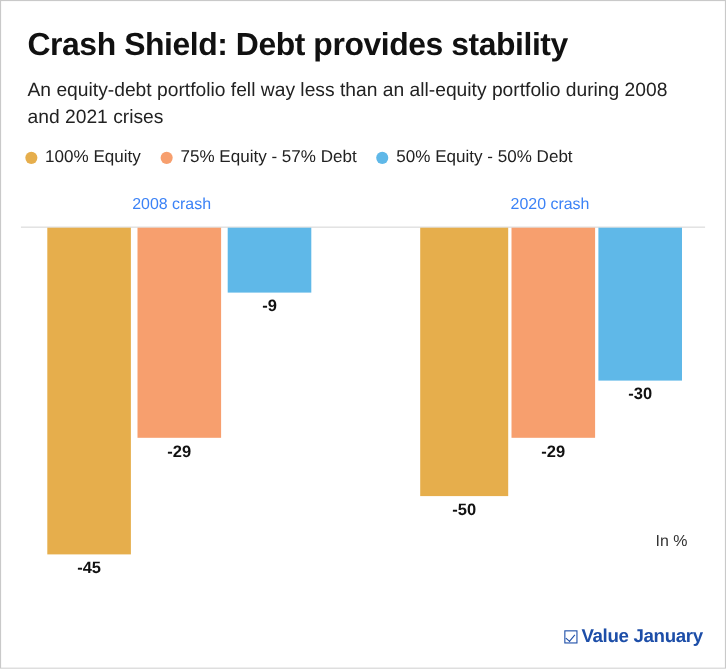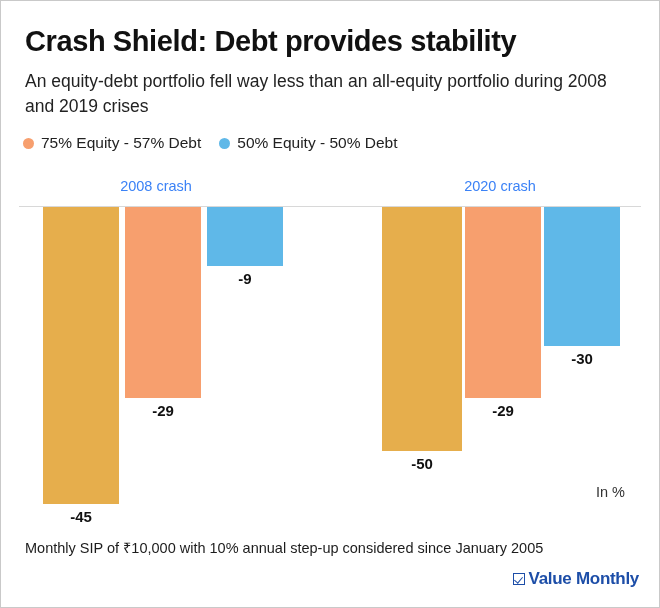--- a/index.html
+++ b/index.html
@@ -153,23 +153,27 @@
     color: #1d4ea8;
     letter-spacing: -0.3px;
   }
 </style>
 </head>
 <body>
 
 <div id="card">
 
   <div class="title">Crash Shield: Debt provides stability</div>
-  <div class="subtitle">An equity-debt portfolio fell way less than an all-equity portfolio during 2008 and 2019 crises</div>
+  <div class="subtitle">An equity-debt portfolio fell way less than an all-equity portfolio during 2008 and 2021 crises</div>
 
   <div class="legend">
+    <div class="legend-item">
+      <span class="legend-dot" style="background:#e6ae4c"></span>
+      <span>100% Equity</span>
+    </div>
     <div class="legend-item">
       <span class="legend-dot" style="background:#f79f6e"></span>
       <span>75% Equity - 57% Debt</span>
     </div>
     <div class="legend-item">
       <span class="legend-dot" style="background:#5fb8e8"></span>
       <span>50% Equity - 50% Debt</span>
     </div>
   </div>
 
@@ -193,20 +197,19 @@
 
     <div class="bar" style="left:464px; top:41px; width:76px; height:191px; background:#f79f6e"></div>
     <div class="bar-label" style="left:502px; top:236px">-29</div>
 
     <div class="bar" style="left:543px; top:41px; width:76px; height:139px; background:#5fb8e8"></div>
     <div class="bar-label" style="left:581px; top:184px">-30</div>
 
     <div class="unit-label" style="left:595px; top:318px">In %</div>
   </div>
 
-  <div class="footnote">Monthly SIP of ₹10,000 with 10% annual step-up considered since January 2005</div>
 
   <div class="brand">
     <span class="brand-box"></span>
-    <span class="brand-text">Value Monthly</span>
+    <span class="brand-text">Value January</span>
   </div>
 
 </div>
 
 </body></html>

